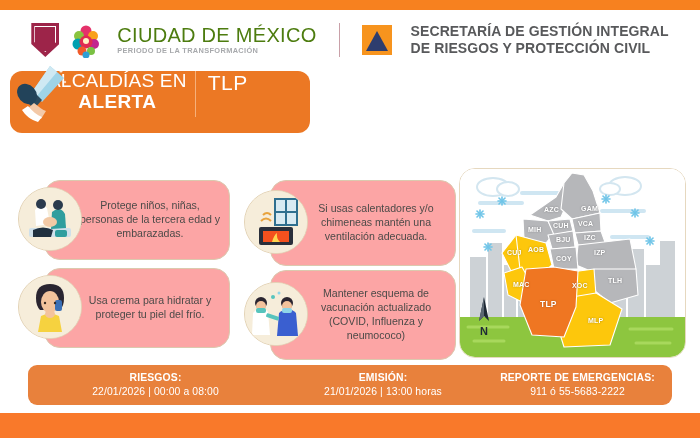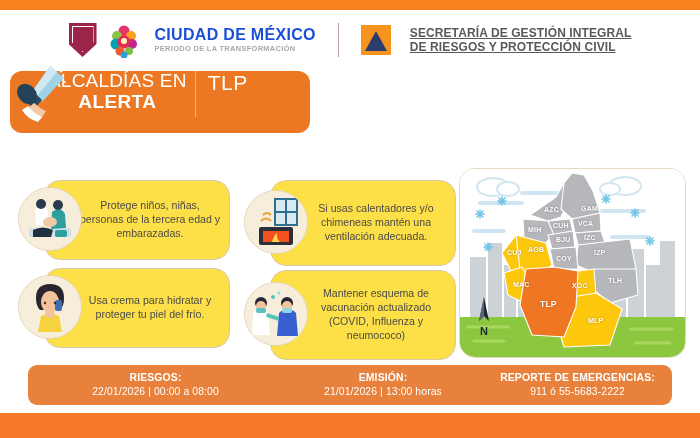--- a/index.html
+++ b/index.html
@@ -19,46 +19,46 @@
   
   .header{position:absolute;left:0;top:14px;width:700px;height:52px;display:flex;align-items:center;justify-content:center;gap:10px;}
   .shield{width:28px;height:34px;background:#9d2449;
     -webkit-clip-path:polygon(0 0,100% 0,100% 62%,50% 100%,0 62%);
     clip-path:polygon(0 0,100% 0,100% 62%,50% 100%,0 62%);
     position:relative;}
   .shield::after{content:"";position:absolute;left:3px;top:3px;right:3px;bottom:5px;border:1px solid #fff;
     -webkit-clip-path:polygon(0 0,100% 0,100% 62%,50% 100%,0 62%);clip-path:polygon(0 0,100% 0,100% 62%,50% 100%,0 62%);}
   .emblem{width:34px;height:36px;position:relative;}
   .cdmx-text{margin-left:4px;line-height:1.05;}
-  .cdmx-title{font-size:16px;font-weight:bold;color:#1d4ed8;letter-spacing:.3px;}
+  .cdmx-title{font-size:20px;font-weight:normal;color:#4d7c0f;letter-spacing:.3px;}
   .cdmx-sub{font-size:7.4px;font-weight:bold;color:#a7a9ac;letter-spacing:.35px;margin-top:1px;}
   .vdiv{width:1px;height:34px;background:#c9a0a8;margin:0 12px;}
   .pc-logo{width:30px;height:30px;background:#f7941e;display:flex;align-items:flex-end;justify-content:center;}
   .pc-tri{width:0;height:0;border-left:11px solid transparent;border-right:11px solid transparent;border-bottom:20px solid #2e3d6e;margin-bottom:4px;}
   .sgirpc-text{margin-left:9px;line-height:1.18;}
-  .sgirpc-text div{font-size:12px;font-weight:bold;color:#58595b;letter-spacing:.1px;text-decoration:underline;}
+  .sgirpc-text div{font-size:14px;font-weight:bold;color:#58595b;letter-spacing:.1px;}
 
   
   .banner{position:absolute;left:10px;top:71px;width:300px;height:62px;background:#ec7824;border-radius:12px;}
   .banner-inner{position:absolute;left:34px;top:0;width:266px;height:62px;display:flex;align-items:flex-start;}
   .banner-txt{color:#fff;line-height:1.1;padding-left:4px;}
   .banner-l1{font-size:19px;font-weight:500;letter-spacing:.2px;}
   .banner-l2{font-size:19px;font-weight:bold;text-align:center;letter-spacing:.4px;}
   .banner-div{width:1px;height:46px;background:#f6b07a;margin:0 12px 0 8px;}
   .banner-code{color:#fff;font-size:21px;letter-spacing:.5px;}
   .megaphone{position:absolute;left:6px;top:62px;width:64px;height:62px;}
 
   
   .headline{position:absolute;left:20px;top:158px;width:430px;text-align:center;
     font-size:13.6px;font-weight:bold;color:#3b3b3b;letter-spacing:.1px;}
 
   
   .cards{position:absolute;left:18px;top:180px;width:438px;height:178px;}
   .card{position:absolute;display:flex;align-items:center;}
-  .bubble{position:absolute;left:26px;top:0;background:#fde047;border:1.2px solid #dbc9ae;border-radius:16px;
+  .bubble{position:absolute;left:26px;top:0;background:#fca5a5;border:1.2px solid #dbc9ae;border-radius:16px;
     display:flex;align-items:center;justify-content:center;text-align:center;}
   .bubble span{display:block;padding:4px 8px 4px 34px;font-size:10.6px;color:#4c4a48;line-height:1.32;}
   .ava{position:absolute;left:0;top:50%;transform:translateY(-50%);width:62px;height:62px;border-radius:50%;
     background:#f4ead9;border:1.2px solid #e3d3b6;overflow:hidden;z-index:2;}
   .c1{left:0;top:0;width:210px;height:78px;}
   .c2{left:226px;top:0;width:210px;height:84px;}
   .c3{left:0;top:88px;width:210px;height:78px;}
   .c4{left:226px;top:90px;width:210px;height:88px;}
 
   

